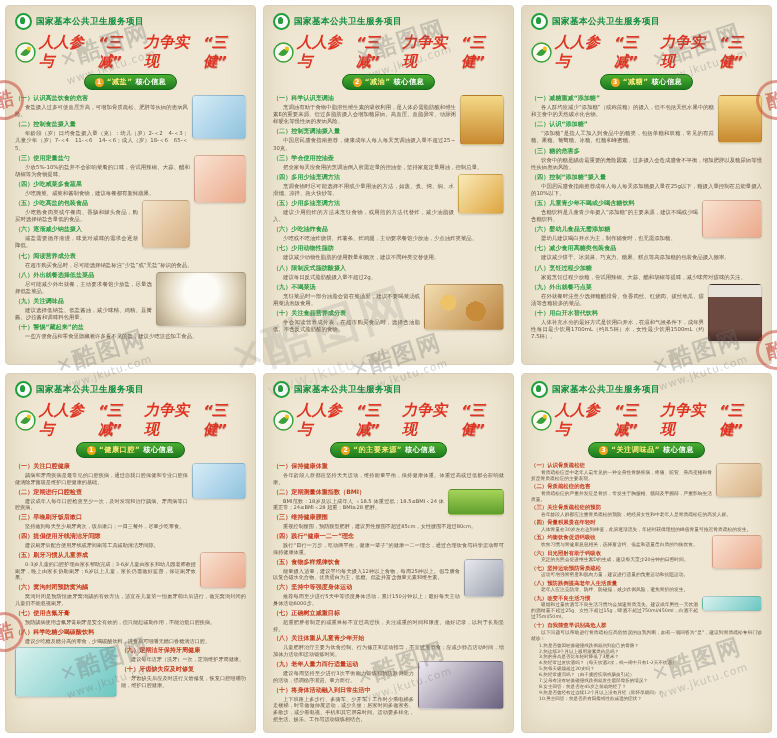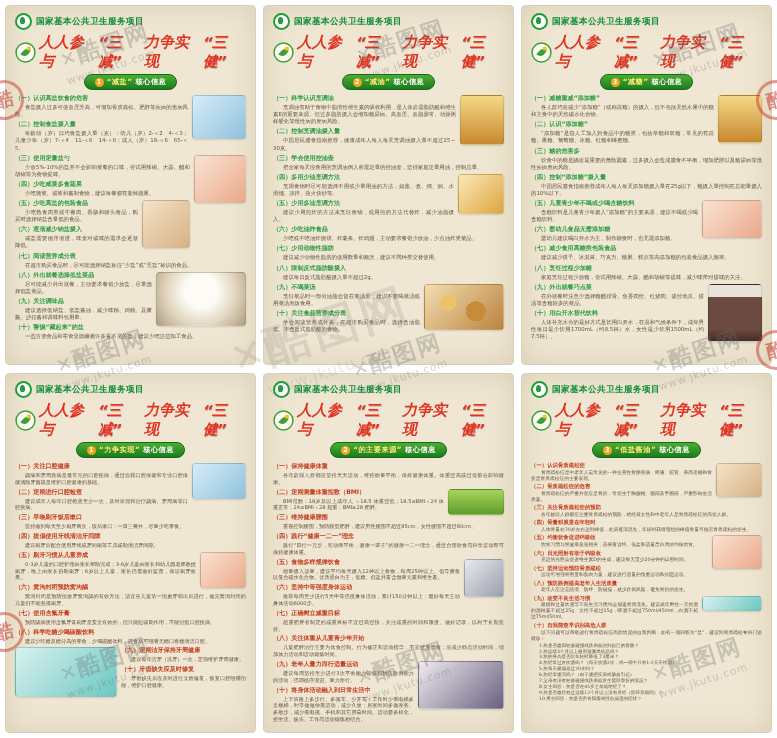--- a/index.html
+++ b/index.html
@@ -304,21 +304,21 @@
             </svg>
           </span>
           <span class="t-red sm">人人参与</span>
           <span class="t-red big">“三减”</span>
           <span class="t-red sm">力争实现</span>
           <span class="t-red big">“三健”</span>
         </div>
         <div class="badge-row">
           <span class="badge">
             <span class="bnum">1</span>
-            <span class="bq">“力争实现”</span>
+            <span class="bq">“健康口腔”</span>
             <span>核心信息</span>
           </span>
         </div>
         <div class="p-body">
           <div class="sec">
             <span class="illus t-blue" style="width:52px;height:34px"></span>
             <h4>（一）关注口腔健康</h4>
             <p>龋病和牙周疾病是最常见的口腔疾病，通过自我口腔保健和专业口腔保健清除牙菌斑是维护口腔健康的基础。</p>
           </div>
           <div class="sec">
@@ -446,21 +446,21 @@
             </svg>
           </span>
           <span class="t-red sm">人人参与</span>
           <span class="t-red big">“三减”</span>
           <span class="t-red sm">力争实现</span>
           <span class="t-red big">“三健”</span>
         </div>
         <div class="badge-row">
           <span class="badge">
             <span class="bnum">3</span>
-            <span class="bq">“低盐酱油”</span>
+            <span class="bq">“关注调味品”</span>
             <span>核心信息</span>
           </span>
         </div>
         <div class="p-body">
           <div class="sec">
             <span class="illus t-tan" style="width:44px;height:32px"></span>
             <h4>（一）认识骨质疏松症</h4>
             <p>骨质疏松症是中老年人最常见的一种全身性骨骼疾病，疼痛、驼背、身高变矮和骨折是骨质疏松症的主要表现。</p>
           </div>
           <div class="sec">

